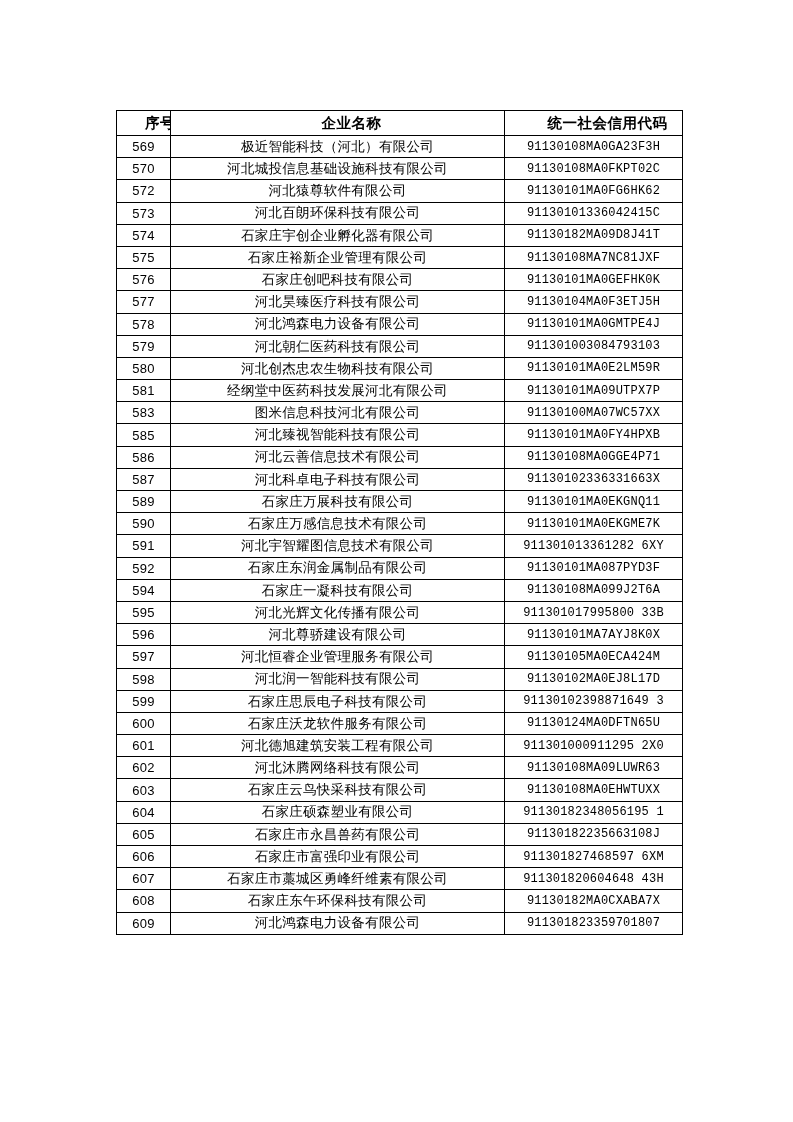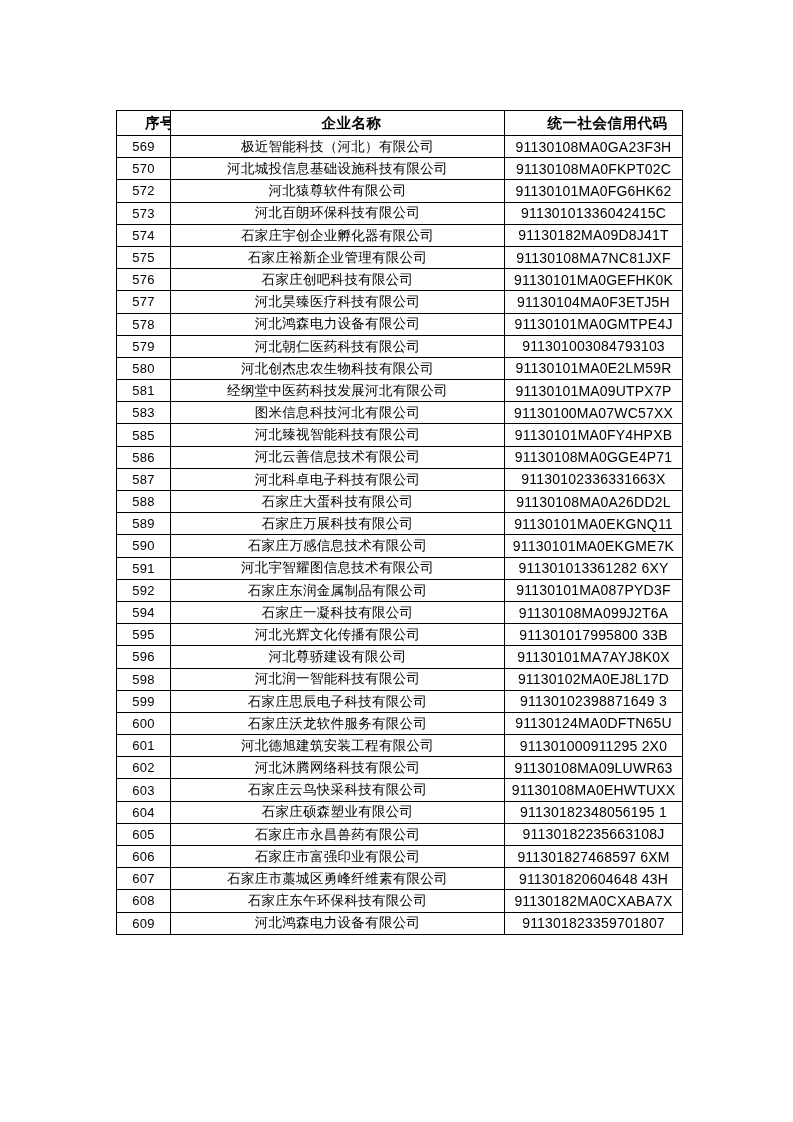--- a/index.html
+++ b/index.html
@@ -64,23 +64,23 @@
   td.seq {
     font-size: 13px;
     font-family: Liberation Sans, sans-serif;
     letter-spacing: 0.2px;
   }
   td.name {
     font-size: 13.5px;
     letter-spacing: 0.3px;
   }
   td.code {
-    font-size: 14px;
+    font-size: 12px;
     letter-spacing: 0.2px;
-    font-family: Liberation Sans, sans-serif;
+    font-family: Liberation Mono, monospace;
   }
 </style>
 </head>
 <body>
 
 <div class="page">
   <div class="table-wrap">
     <table class="registry">
       <colgroup>
         <col class="c-seq">
@@ -169,25 +169,20 @@
             <td class="seq">586</td>
             <td class="name">河北云善信息技术有限公司</td>
             <td class="code">91130108MA0GGE4P71</td>
           </tr>
           <tr>
             <td class="seq">587</td>
             <td class="name">河北科卓电子科技有限公司</td>
             <td class="code">91130102336331663X</td>
           </tr>
           <tr>
-            <td class="seq">588</td>
-            <td class="name">石家庄大蛋科技有限公司</td>
-            <td class="code">91130108MA0A26DD2L</td>
-          </tr>
-          <tr>
             <td class="seq">589</td>
             <td class="name">石家庄万展科技有限公司</td>
             <td class="code">91130101MA0EKGNQ11</td>
           </tr>
           <tr>
             <td class="seq">590</td>
             <td class="name">石家庄万感信息技术有限公司</td>
             <td class="code">91130101MA0EKGME7K</td>
           </tr>
           <tr>
@@ -207,20 +202,25 @@
           </tr>
           <tr>
             <td class="seq">595</td>
             <td class="name">河北光辉文化传播有限公司</td>
             <td class="code">911301017995800 33B</td>
           </tr>
           <tr>
             <td class="seq">596</td>
             <td class="name">河北尊骄建设有限公司</td>
             <td class="code">91130101MA7AYJ8K0X</td>
+          </tr>
+          <tr>
+            <td class="seq">597</td>
+            <td class="name">河北恒睿企业管理服务有限公司</td>
+            <td class="code">91130105MA0ECA424M</td>
           </tr>
           <tr>
             <td class="seq">598</td>
             <td class="name">河北润一智能科技有限公司</td>
             <td class="code">91130102MA0EJ8L17D</td>
           </tr>
           <tr>
             <td class="seq">599</td>
             <td class="name">石家庄思辰电子科技有限公司</td>
             <td class="code">91130102398871649 3</td>

